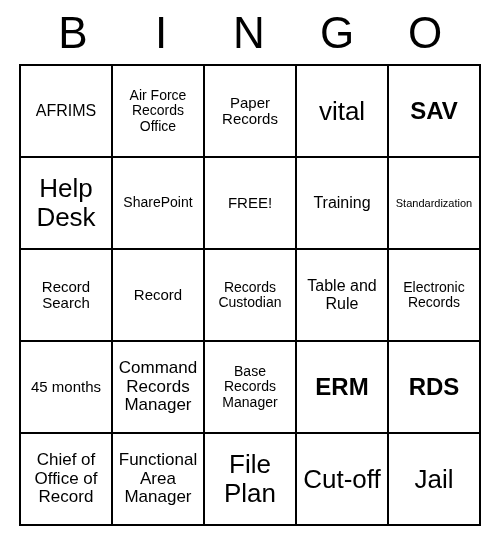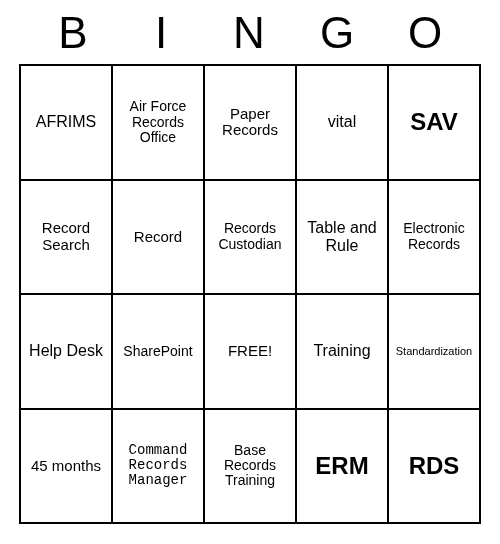--- a/index.html
+++ b/index.html
@@ -40,26 +40,26 @@
       text-align: center;
       vertical-align: middle;
       padding: 2px 3px;
       color: #000;
       line-height: 1.1;
       word-wrap: break-word;
       height: 92px;
       width: 92px;
     }
     
-    .fs-xxl { font-size: 16px; margin-left: 46px; }
+    .fs-xxl { font-size: 26px; margin-left: 46px; }
     .fs-xl  { font-size: 24px; font-weight: bold; }
     .fs-md  { font-size: 15px; }
     .fs-sm  { font-size: 16px; }
     .fs-xs  { font-size: 14px; }
-    .fs-xxs { font-size: 14px; font-family: Liberation Mono, monospace; }
+    .fs-xxs { font-size: 17px; }
     .fs-tiny{ font-size: 11px; }
   </style>
 </head>
 <body>
 
 <div class="header">
   <div class="header-letter">B</div>
   <div class="header-letter">I</div>
   <div class="header-letter">N</div>
   <div class="header-letter">G</div>
@@ -70,34 +70,41 @@
   <tbody>
 
   <tr>
         <td class="fs-sm">AFRIMS</td>
         <td class="fs-xs">Air Force Records Office</td>
         <td class="fs-md">Paper Records</td>
         <td class="fs-xxl">vital</td>
         <td class="fs-xl">SAV</td>
       </tr>
       <tr>
+        <td class="fs-xxl">Help Desk</td>
+        <td class="fs-xs">SharePoint</td>
+        <td class="fs-md">FREE!</td>
+        <td class="fs-sm">Training</td>
+        <td class="fs-tiny">Standardization</td>
+      </tr>
+      <tr>
         <td class="fs-md">Record Search</td>
         <td class="fs-md">Record</td>
         <td class="fs-xs">Records Custodian</td>
         <td class="fs-sm">Table and Rule</td>
         <td class="fs-xs">Electronic Records</td>
       </tr>
       <tr>
-        <td class="fs-xxl">Help Desk</td>
-        <td class="fs-xs">SharePoint</td>
-        <td class="fs-md">FREE!</td>
-        <td class="fs-sm">Training</td>
-        <td class="fs-tiny">Standardization</td>
+        <td class="fs-md">45 months</td>
+        <td class="fs-xxs">Command Records Manager</td>
+        <td class="fs-xs">Base Records Manager</td>
+        <td class="fs-xl">ERM</td>
+        <td class="fs-xl">RDS</td>
       </tr>
       <tr>
-        <td class="fs-md">45 months</td>
-        <td class="fs-xxs">Command Records Manager</td>
-        <td class="fs-xs">Base Records Training</td>
-        <td class="fs-xl">ERM</td>
-        <td class="fs-xl">RDS</td>
+        <td class="fs-xxs">Chief of Office of Record</td>
+        <td class="fs-xxs">Functional Area Manager</td>
+        <td class="fs-xxl">File Plan</td>
+        <td class="fs-xxl">Cut-off</td>
+        <td class="fs-xxl">Jail</td>
       </tr>
     </tbody>
 </table>
 
 </body></html>

